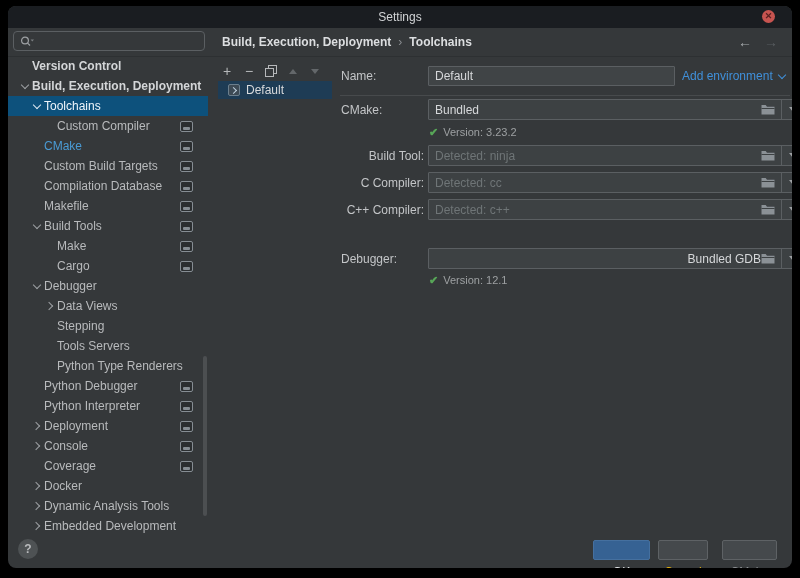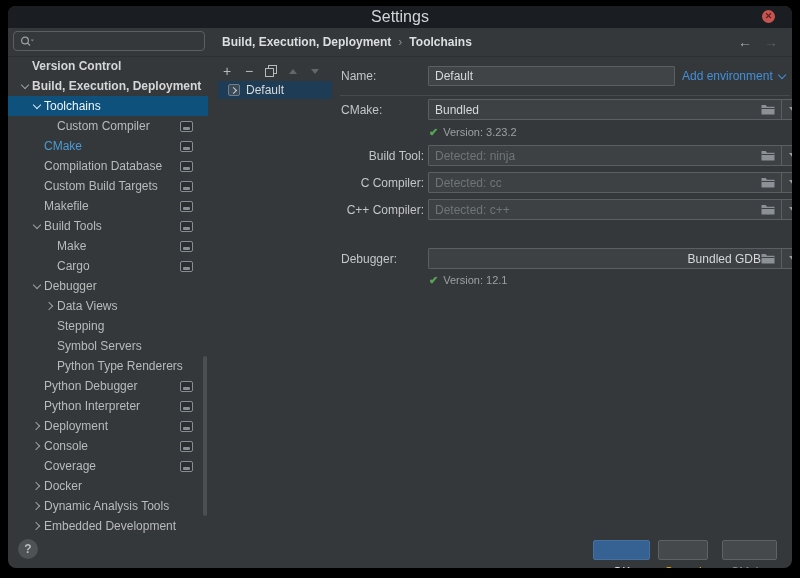--- a/index.html
+++ b/index.html
@@ -1,19 +1,19 @@
 <!DOCTYPE html>
 <html><head>
 <meta charset="utf-8">
 <style>
   html,body{margin:0;padding:0;background:#000;width:800px;height:578px;font-family:"Liberation Sans",sans-serif;-webkit-font-smoothing:antialiased;}
   .window{position:absolute;left:8px;top:6px;width:784px;height:562px;background:#35383a;border-radius:8px;overflow:hidden;}
   
   .titlebar{position:absolute;left:0;top:0;width:100%;height:22px;background:#1a1d21;display:flex;align-items:center;justify-content:center;}
-  .title{color:#d2d4d6;font-size:16px;}
+  .title{color:#d2d4d6;font-size:12px;}
   .close-btn{position:absolute;right:17px;top:4px;width:13px;height:13px;border-radius:50%;background:#c75450;color:#5a2020;font-size:9px;font-weight:bold;display:flex;align-items:center;justify-content:center;line-height:1;cursor:default;}
   
   .header{position:absolute;left:0;top:22px;width:100%;height:28px;border-bottom:1px solid #2d3032;}
   .searchbox{position:absolute;left:5px;top:3px;width:192px;height:20px;border:1px solid #5b5f62;border-radius:4px;background:#35383a;display:flex;align-items:center;padding-left:6px;box-sizing:border-box;}
   .searchbox input{background:transparent;border:none;outline:none;color:#d0d2d4;font-size:12px;width:150px;margin-left:4px;font-family:"Liberation Sans",sans-serif;}
   .breadcrumb{position:absolute;left:214px;top:7px;height:15px;line-height:15px;font-size:12px;font-weight:bold;color:#dcdee0;white-space:nowrap;}
   .bc-sep{color:#8a8d90;font-weight:normal;margin:0 7px;}
   .nav-arrow{position:absolute;top:5px;width:18px;height:18px;font-size:14px;text-align:center;line-height:18px;}
   .nav-back{left:728px;color:#a9acaf;}
   .nav-fwd{left:754px;color:#595d60;}
@@ -113,30 +113,30 @@
         <span class="tlabel">Custom Compiler</span>
         <span class="mon"></span>
       </div>
     <div class="trow lvl1 blue">
         <span class="chevslot"></span>
         <span class="tlabel">CMake</span>
         <span class="mon"></span>
       </div>
     <div class="trow lvl1">
         <span class="chevslot"></span>
+        <span class="tlabel">Custom Build Targets</span>
+        <span class="mon"></span>
+      </div>
+    <div class="trow lvl1">
+        <span class="chevslot"></span>
         <span class="tlabel">Compilation Database</span>
         <span class="mon"></span>
       </div>
     <div class="trow lvl1">
         <span class="chevslot"></span>
-        <span class="tlabel">Custom Build Targets</span>
-        <span class="mon"></span>
-      </div>
-    <div class="trow lvl1">
-        <span class="chevslot"></span>
         <span class="tlabel">Makefile</span>
         <span class="mon"></span>
       </div>
     <div class="trow lvl1">
         <span class="chevslot">
           <i class="chev down"></i>
         </span>
         <span class="tlabel">Build Tools</span>
         <span class="mon"></span>
       </div>
@@ -161,21 +161,21 @@
           <i class="chev right"></i>
         </span>
         <span class="tlabel">Data Views</span>
       </div>
     <div class="trow lvl2">
         <span class="chevslot"></span>
         <span class="tlabel">Stepping</span>
       </div>
     <div class="trow lvl2">
         <span class="chevslot"></span>
-        <span class="tlabel">Symbol Servers</span>
+        <span class="tlabel">Tools Servers</span>
       </div>
     <div class="trow lvl2">
         <span class="chevslot"></span>
         <span class="tlabel">Python Type Renderers</span>
       </div>
     <div class="trow lvl1">
         <span class="chevslot"></span>
         <span class="tlabel">Python Debugger</span>
         <span class="mon"></span>
       </div>

